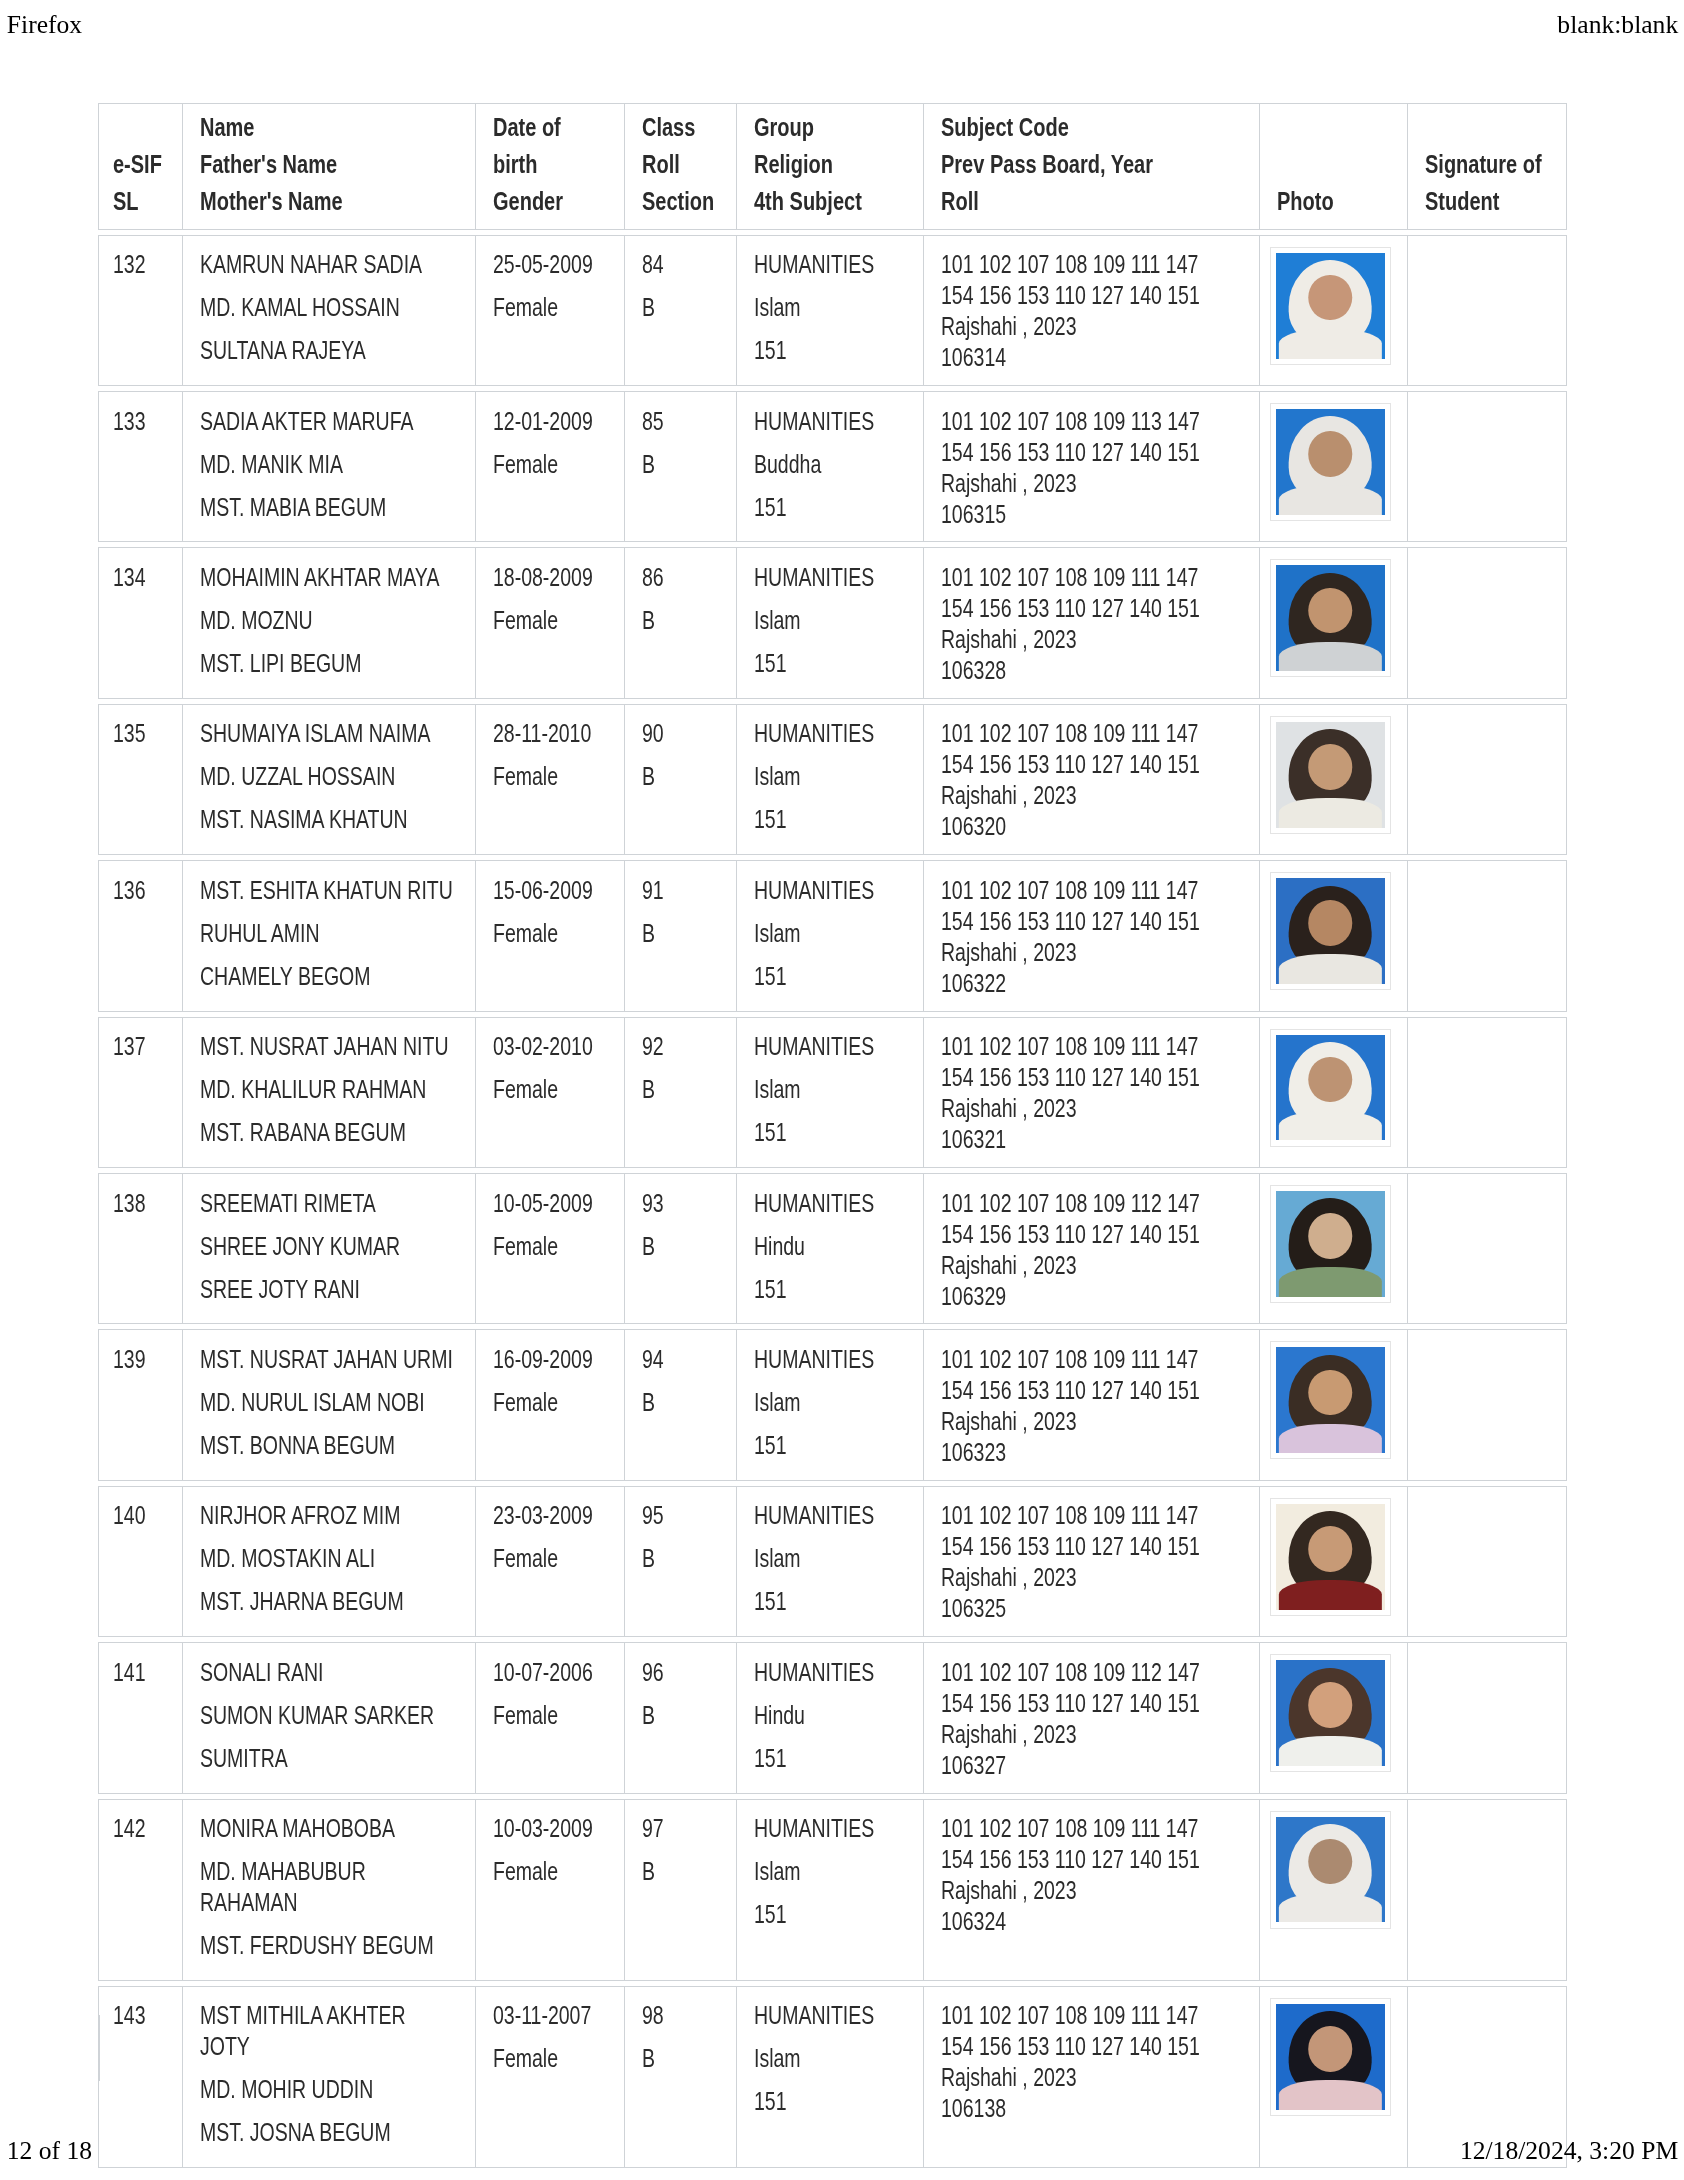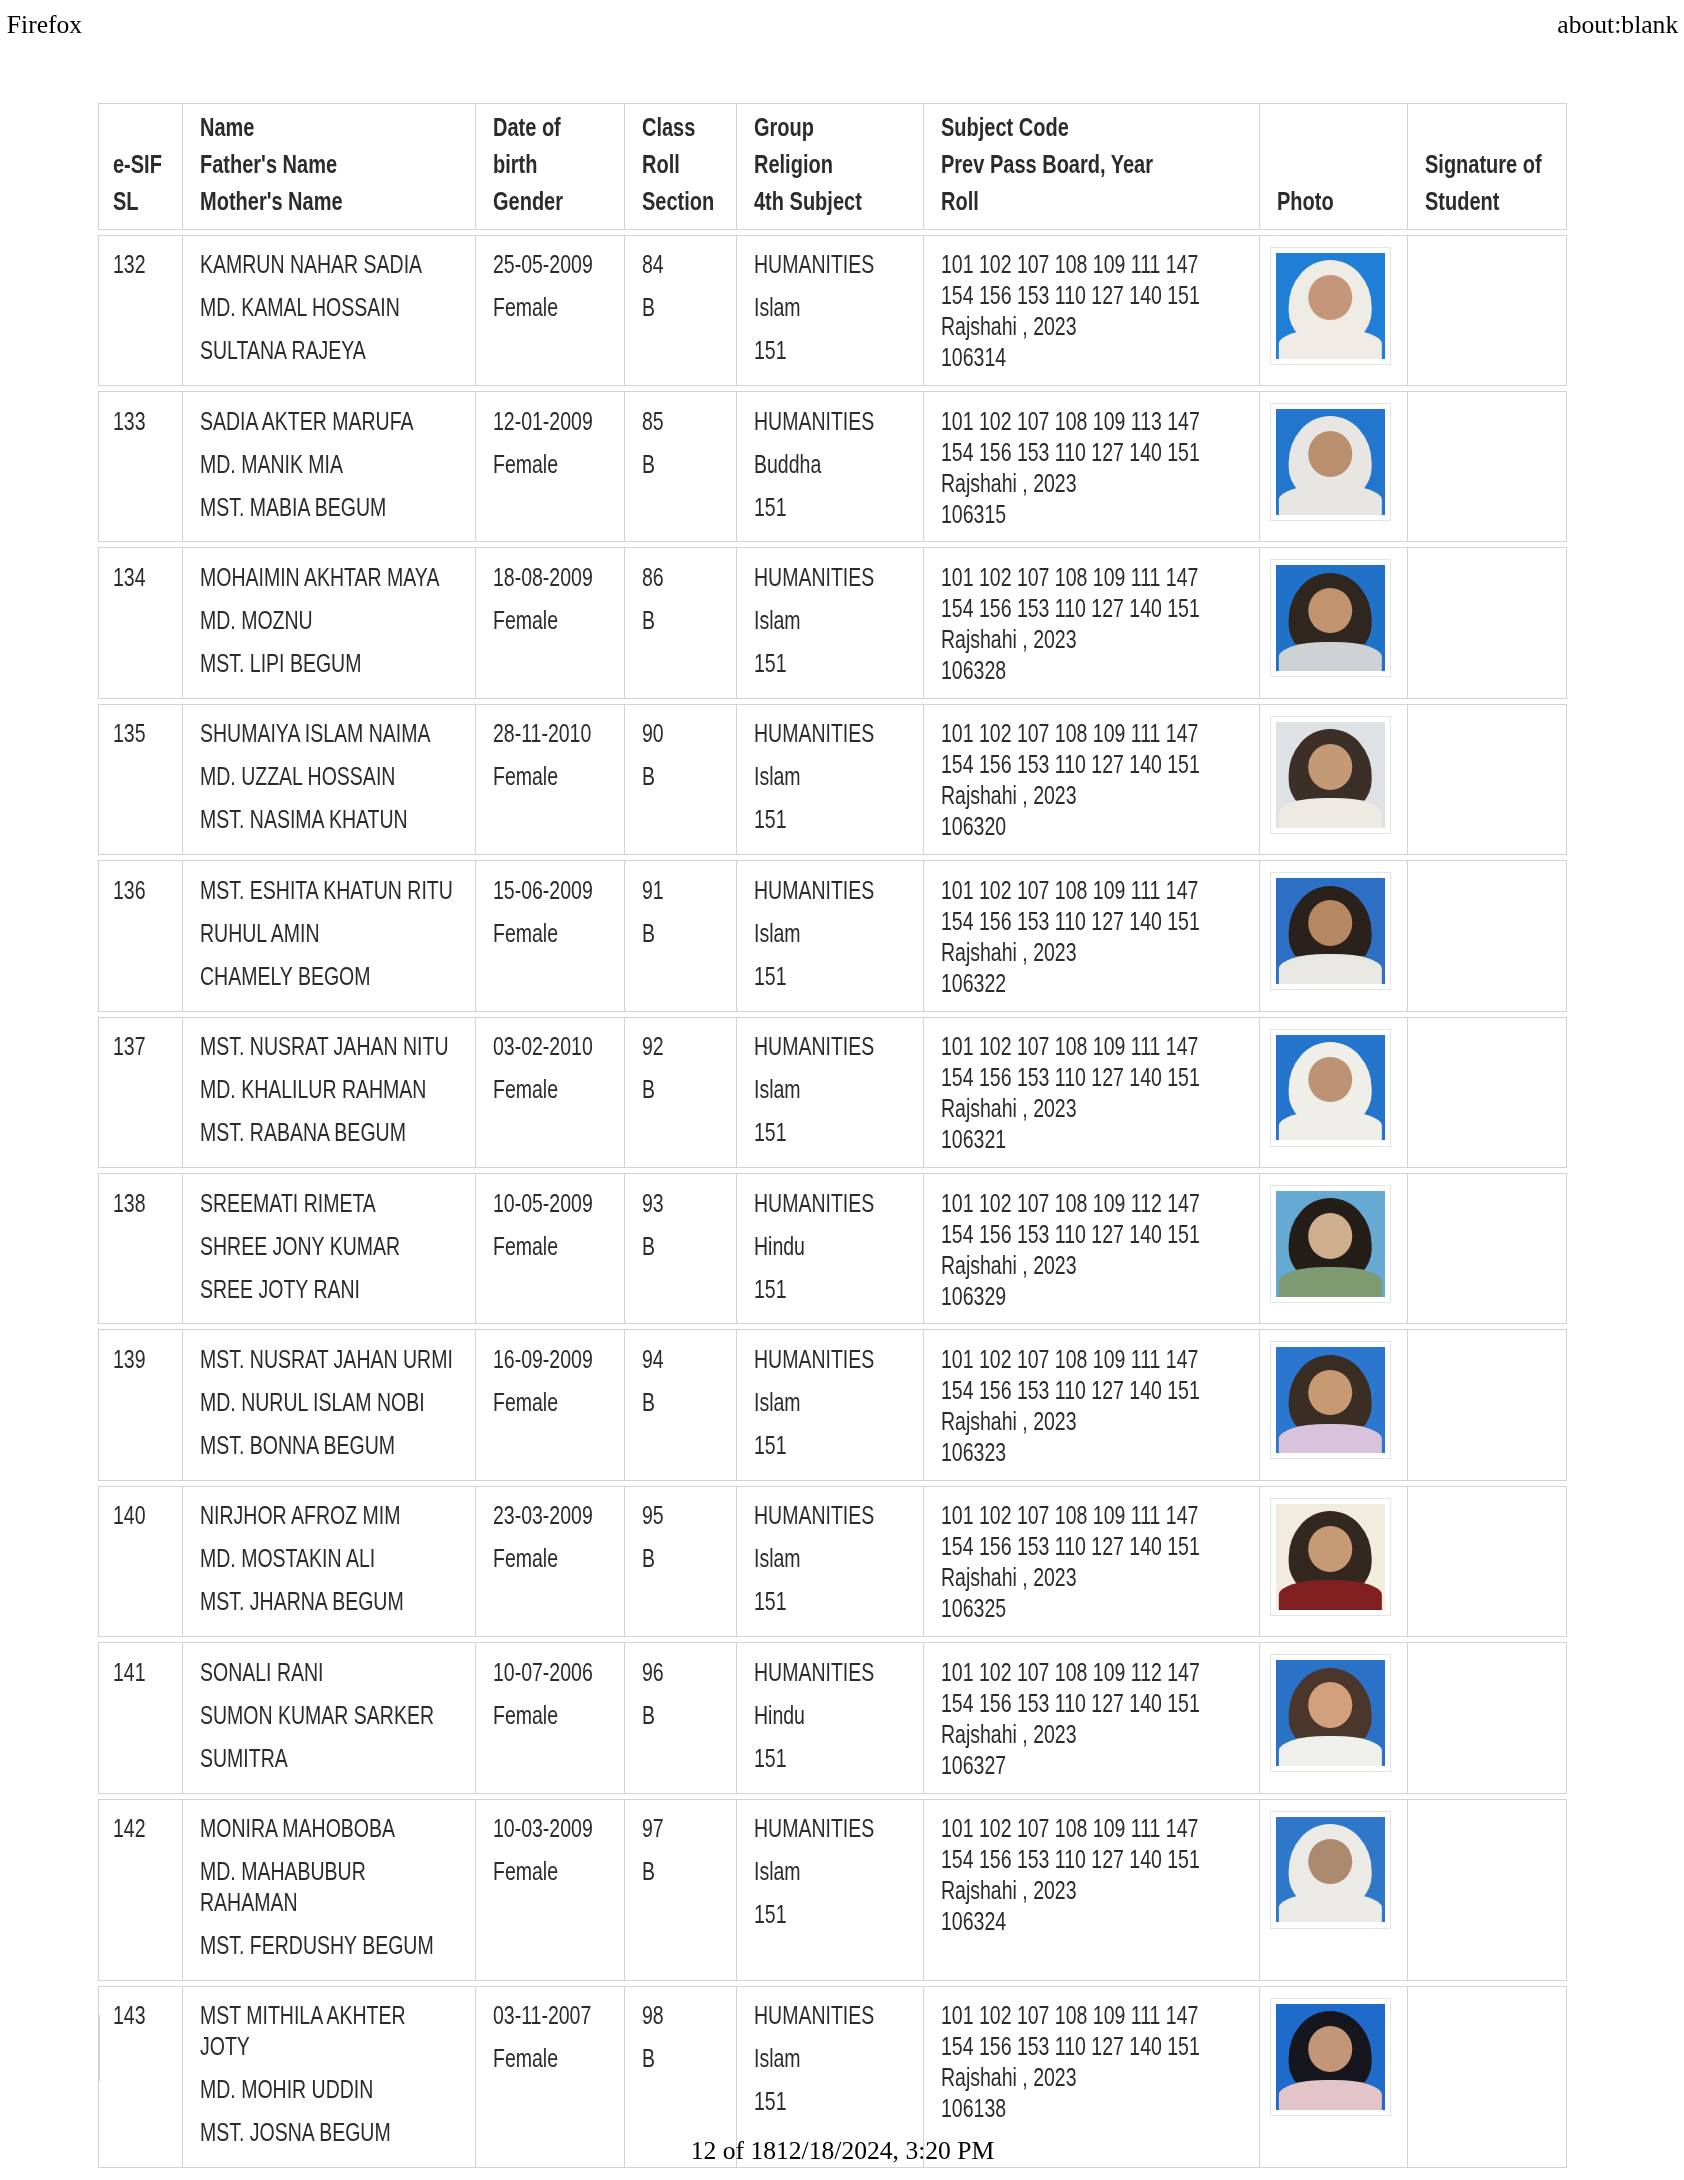--- a/index.html
+++ b/index.html
@@ -13,21 +13,21 @@
   }
   
   .chrome {
     position: absolute; left: 0; right: 0;
     display: flex; justify-content: space-between;
     font-family: "Liberation Serif", serif;
     font-size: 25.6px; color: #000;
     padding: 0 6.8px;
   }
   .chrome.top { top: 10.2px; text-align: center; }
-  .chrome.bottom { top: 2136px; justify-content: center; }
+  .chrome.bottom { top: 2136px; }
 
   
   .tbl-wrap { position: absolute; left: 98px; top: 98px; width: 1470px; }
   table {
     width: 1469px;
     border-collapse: separate;
     border-spacing: 0 5.1px;
     table-layout: fixed;
   }
   th, td {
@@ -93,21 +93,21 @@
   .left-stub {
     position: absolute; left: 98px; top: 2015px;
     width: 1.7px; height: 66px; background: #cfd3d7;
   }
 </style>
 </head>
 <body>
 
 <div class="chrome top">
   <span>Firefox</span>
-  <span>about:blank</span>
+  <span>blank:blank</span>
 </div>
 
 <div class="tbl-wrap">
   <table>
     <colgroup>
       <col style="width:85px">
         <col style="width:293px">
         <col style="width:149px">
         <col style="width:112px">
       <col style="width:186px">

